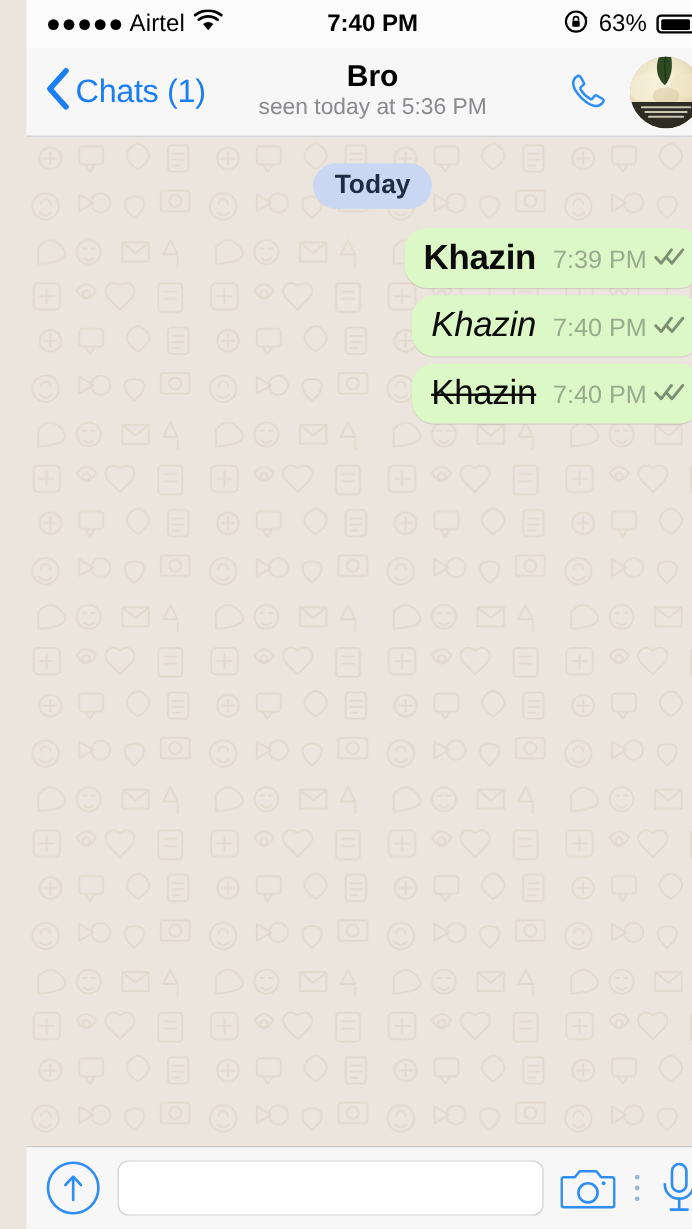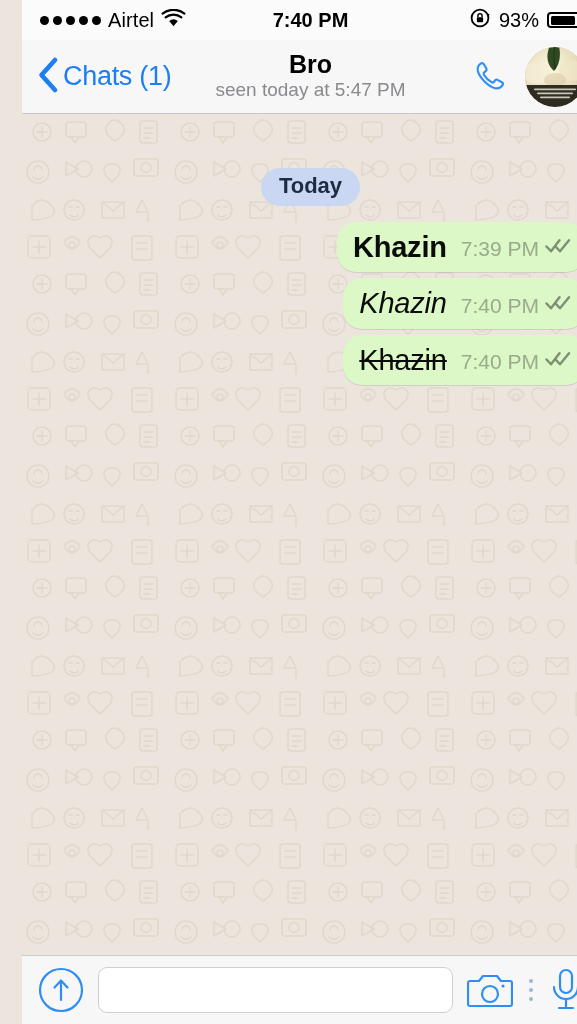--- a/index.html
+++ b/index.html
@@ -46,21 +46,21 @@
   }
 
   
   .chat{flex:1 1 auto;position:relative;overflow:hidden;background:#ece5dd;}
   .doodle{position:absolute;inset:0;opacity:.5;}
   .msgs{position:relative;z-index:2;padding:14px 14px 10px 14px;display:flex;flex-direction:column;}
 
   .daywrap{display:flex;justify-content:center;margin:8px 0 16px;}
   .daypill{
     background:#c9d7f2;color:#1f2b40;font-size:22px;font-weight:bold;
-    padding:5px 18px 7px;border-radius:19px;margin-top:32px;
+    padding:5px 18px 7px;border-radius:19px;
   }
 
   .row{display:flex;justify-content:flex-end;margin-bottom:6px;}
   .bubble{
     position:relative;background:#dcf8c6;border-radius:19px;
     padding:9px 14px 9px 16px;max-width:80%;
     display:flex;align-items:flex-end;gap:14px;
     box-shadow:0 1px 0.5px rgba(0,0,0,.10);
   }
   .bubble .txt{font-size:29px;color:#0b0b0b;line-height:1.12;letter-spacing:-.2px;white-space:nowrap;}
@@ -112,40 +112,40 @@
     <div class="sb-center">7:40 PM</div>
     <div class="sb-right">
       <span>
         <svg width="22" height="22" viewBox="0 0 22 22">
           <circle cx="11" cy="11" r="8.4" stroke="#000" stroke-width="1.8" fill="none"></circle>
           <rect x="7.9" y="10.3" width="6.2" height="5" rx="1" fill="#000"></rect>
           <path d="M8.9 10.3 v-1.4 a2.1 2.1 0 0 1 4.2 0 v1.4" stroke="#000" stroke-width="1.4" fill="none"></path>
           <path d="M18.4 6.4 l2.4 1.1 -2.2 1.5" fill="#000"></path>
         </svg>
       </span>
-      <span class="pct">93%</span>
+      <span class="pct">63%</span>
       <span class="batt">
           <i style="width: 80%;"></i>
         </span>
     </div>
   </div>
 
   <div class="navbar">
     <div class="backbtn">
       <span>
         <svg width="24" height="38" viewBox="0 0 24 38">
           <path d="M19 4 L5.5 19 L19 34" stroke="#1c7ef3" stroke-width="4.6" fill="none" stroke-linecap="round" stroke-linejoin="round"></path>
         </svg>
       </span>
       <span class="back-label">Chats (1)</span>
     </div>
 
     <div class="nav-center">
       <div class="nav-title">Bro</div>
-      <div class="nav-sub">seen today at 5:47 PM</div>
+      <div class="nav-sub">seen today at 5:36 PM</div>
     </div>
 
     <div class="nav-right">
       <span class="ibtn">
         <svg width="42" height="42" viewBox="0 0 42 42">
           <path d="M12.4 7.2 c-2.6 1.6 -4.3 4.4 -3.6 7.6 c1.5 6.8 10.6 15.9 17.4 17.4 c3.2 .7 6 -1 7.6 -3.6
                    c.5 -.8 .2 -1.6 -.6 -2.1 l-4.6 -2.7 c-.8 -.5 -1.7 -.3 -2.3 .4 l-1.5 1.8
                    c-.5 .6 -1.3 .8 -2 .4 c-3.3 -1.9 -6.1 -4.7 -8 -8 c-.4 -.7 -.2 -1.5 .4 -2
                    l1.8 -1.5 c.7 -.6 .9 -1.5 .4 -2.3 l-2.7 -4.6 c-.5 -.8 -1.3 -1.1 -2.1 -.6 Z" stroke="#2f8ef5" stroke-width="2.1" fill="none" stroke-linejoin="round"></path>
         </svg>

